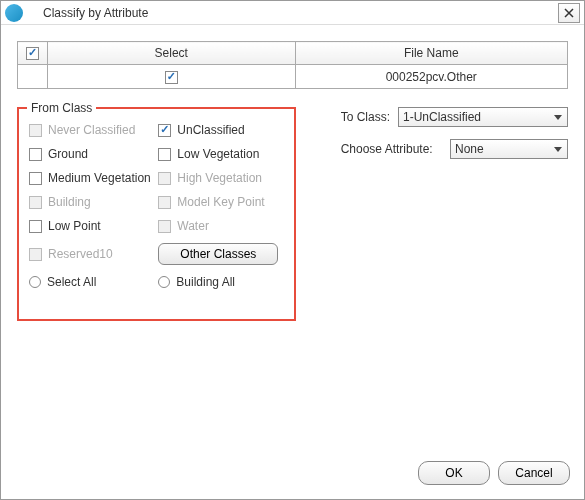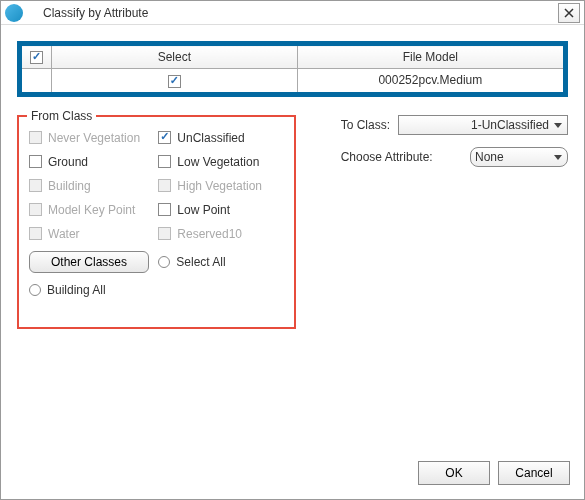--- a/index.html
+++ b/index.html
@@ -3,44 +3,44 @@
 <meta charset="utf-8">
 <style>
 * { box-sizing: border-box; margin: 0; padding: 0; }
 body { font-family: "Microsoft YaHei", Arial, sans-serif; font-size: 12px; background: #fff; color: #333; }
 .dialog { width: 585px; height: 500px; border: 1px solid #999; position: relative; background: #fff; }
 .titlebar { height: 24px; display: flex; align-items: center; padding: 0 4px; border-bottom: 1px solid #ddd; gap: 16px; }
 .logo { width: 18px; height: 18px; border-radius: 50%; background: linear-gradient(135deg, #4db8e8, #1a8fc4); margin-right: 4px; display: flex; align-items: center; justify-content: center; font-size: 6px; color: #fff; font-weight: bold; }
 .title { flex: 1; font-size: 12px; }
 .close-btn { width: 22px; height: 20px; border: 1px solid #999; background: linear-gradient(#fff,#eee); display: flex; align-items: center; justify-content: center; cursor: pointer; font-weight: bold; }
 .content { padding: 16px; }
-.table { border: 5px solid #0369a1; width: 100%; border-collapse: collapse; }
+.table { border: 1px solid #0369a1; width: 100%; border-collapse: collapse; }
 .table th { background: linear-gradient(#fff,#f0f0f0); border: 1px solid #aaa; padding: 4px 8px; font-weight: normal; text-align: center; height: 22px; }
 .table td { border: 1px solid #aaa; padding: 4px 8px; text-align: center; height: 24px; }
 .th-select { width: 24px; }
 .cb { width: 13px; height: 13px; border: 1px solid #888; display: inline-block; vertical-align: middle; background: #fff; position: relative; cursor: pointer; }
 .cb.checked::after { content: "✓"; position: absolute; top: -2px; left: 1px; font-size: 11px; color: #2a6fb5; font-weight: bold; }
 .cb.disabled { background: #f0f0f0; border-color: #bbb; cursor: default; }
 .mid { display: flex; margin-top: 18px; gap: 20px; }
 .from-class { border: 2px solid #e74c3c; width: 296px; padding: 8px 10px 30px 10px; position: relative; }
 .from-class .legend { position: absolute; top: -8px; left: 8px; background: #fff; padding: 0 4px; font-size: 12px; }
 .grid { display: grid; grid-template-columns: 1fr 1fr; row-gap: 10px; column-gap: 4px; margin-top: 6px; }
 .cell { display: flex; align-items: center; gap: 6px; white-space: nowrap; }
 .cell.dim { color: #aaa; }
 .radio { width: 12px; height: 12px; border: 1px solid #888; border-radius: 50%; display: inline-block; background: #fff; cursor: pointer; }
 .other-btn { width: 120px; height: 22px; border: 1px solid #888; background: linear-gradient(#fdfdfd,#e8e8e8); cursor: pointer; font-size: 12px; border-radius: 6px; }
 .right { flex: 1; }
 .row { display: flex; align-items: center; margin-bottom: 12px; gap: 8px; }
 .row label { white-space: nowrap; margin-left: 25px; }
 .select { height: 20px; border: 1px solid #888; background: linear-gradient(#fff,#eee); padding: 0 18px 0 4px; display: flex; align-items: center; position: relative; cursor: pointer; }
-.select.toclass { width: 170px; justify-content: flex-end; }
-.select.attr { width: 98px; border-radius: 8px; }
+.select.toclass { width: 170px; }
+.select.attr { width: 118px; }
 .select::after { content: ""; position: absolute; right: 5px; top: 7px; border-left: 4px solid transparent; border-right: 4px solid transparent; border-top: 5px solid #444; }
 .footer { position: absolute; bottom: 14px; right: 14px; display: flex; gap: 8px; }
-.btn { width: 72px; height: 24px; border: 1px solid #888; background: linear-gradient(#fdfdfd,#e8e8e8); cursor: pointer; font-size: 12px; border-radius: 0; }
+.btn { width: 72px; height: 24px; border: 1px solid #888; background: linear-gradient(#fdfdfd,#e8e8e8); cursor: pointer; font-size: 12px; border-radius: 10px; }
 </style>
 </head>
 <body>
 
 <div class="dialog">
   <div class="titlebar">
     <div class="logo"></div>
     <div class="title">Classify by Attribute</div>
     <div class="close-btn">
       <svg width="10" height="10" viewBox="0 0 10 10">
@@ -50,59 +50,63 @@
   </div>
 
   <div class="content">
     <table class="table">
       <thead>
         <tr>
           <th class="th-select">
             <span class="cb checked"></span>
           </th>
           <th style="width:45%">Select</th>
-          <th>File Model</th>
+          <th>File Name</th>
         </tr>
       </thead>
       <tbody>
         <tr>
           <td></td>
           <td><span class="cb checked"></span></td>
-          <td>000252pcv.Medium</td>
+          <td>000252pcv.Other</td>
         </tr>
       </tbody>
     </table>
 
     <div class="mid">
       <div class="from-class">
         <div class="legend">From Class</div>
         <div class="grid" id="fc-grid">
             <div class="cell dim">
               <span class="cb disabled"></span>
-              <span>Never Vegetation</span>
+              <span>Never Classified</span>
             </div>
             <div class="cell">
               <span class="cb checked"></span>
               <span>UnClassified</span>
             </div>
             <div class="cell">
               <span class="cb"></span>
               <span>Ground</span>
             </div>
             <div class="cell">
               <span class="cb"></span>
               <span>Low Vegetation</span>
             </div>
-            <div class="cell dim">
-              <span class="cb disabled"></span>
-              <span>Building</span>
+            <div class="cell">
+              <span class="cb"></span>
+              <span>Medium Vegetation</span>
             </div>
             <div class="cell dim">
               <span class="cb disabled"></span>
               <span>High Vegetation</span>
+            </div>
+            <div class="cell dim">
+              <span class="cb disabled"></span>
+              <span>Building</span>
             </div>
             <div class="cell dim">
               <span class="cb disabled"></span>
               <span>Model Key Point</span>
             </div>
             <div class="cell">
               <span class="cb"></span>
               <span>Low Point</span>
             </div>
             <div class="cell dim">

